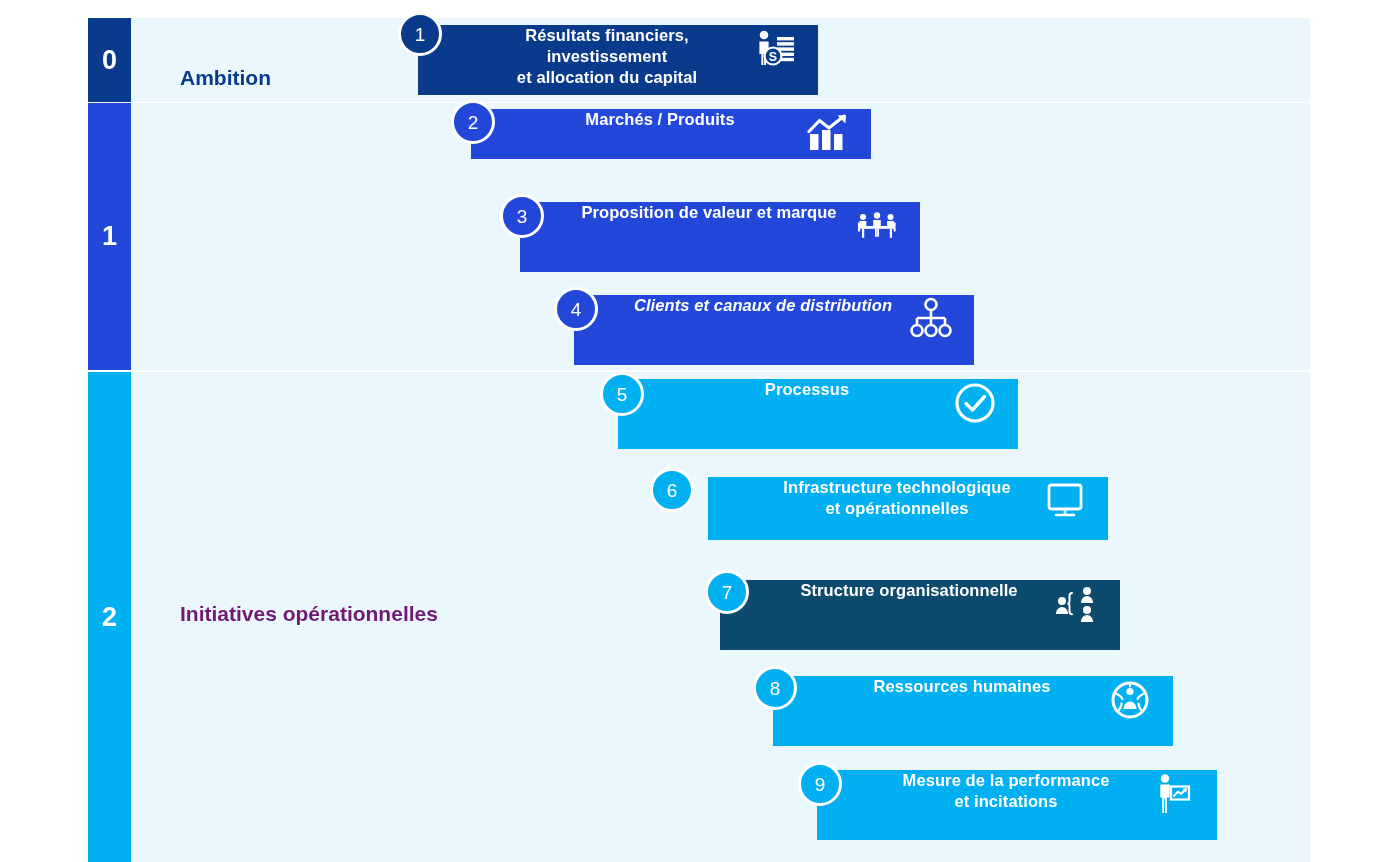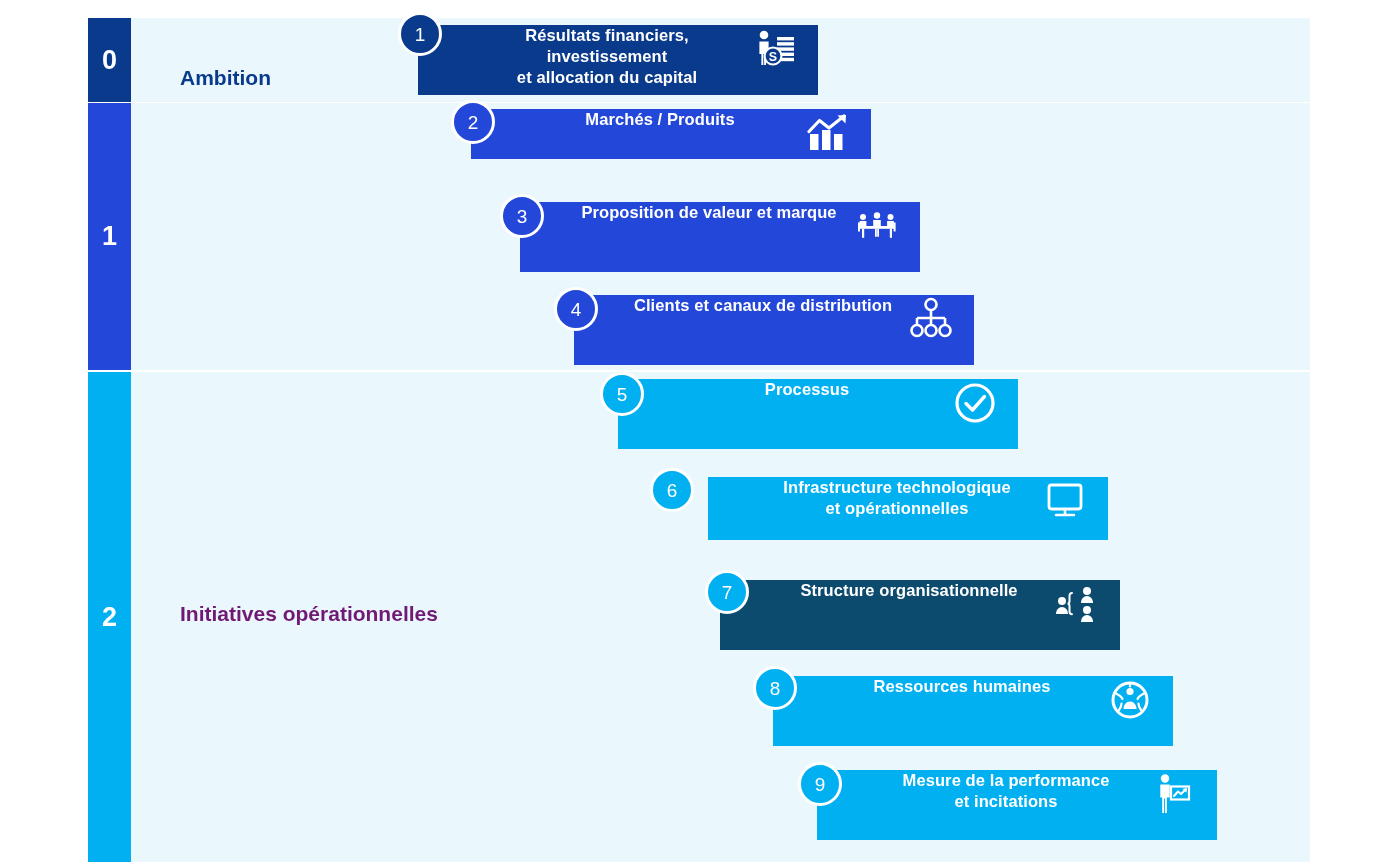--- a/index.html
+++ b/index.html
@@ -181,21 +181,21 @@
         <circle cx="36.5" cy="8" r="3" fill="#fff"></circle>
         <path d="M33.1 12h6.8v5h-6.8z" fill="#fff"></path>
         <path d="M39.6 13.5h2v9h-2z" fill="#fff"></path>
       </svg>
     </div>
   </div>
   <div class="bullet" style="left:500px; top:194px; background:#2347d8;">
     <span>3</span>
   </div>
 
-  <div class="bar" style="left:574px; top:295px; width:400px; height:70px; background:#2347d8;">
+  <div class="bar" style="left:574px; top:295px; width:400px; height:70px; background:#2347d8;font-style:italic;">
     <div class="bar-text">Clients et canaux de distribution</div>
     <div class="bar-icon">
       <svg width="44" height="44" viewBox="0 0 44 44">
         <circle cx="22" cy="7.5" r="5.5" stroke="#fff" stroke-width="2.6" fill="none"></circle>
         <path d="M22 13.5v7.5 M8 21h28 M8 21v6 M22 21v6 M36 21v6" stroke="#fff" stroke-width="2.6" fill="none"></path>
         <circle cx="8" cy="33.5" r="5.5" stroke="#fff" stroke-width="2.6" fill="none"></circle>
         <circle cx="22" cy="33.5" r="5.5" stroke="#fff" stroke-width="2.6" fill="none"></circle>
         <circle cx="36" cy="33.5" r="5.5" stroke="#fff" stroke-width="2.6" fill="none"></circle>
       </svg>
     </div>

